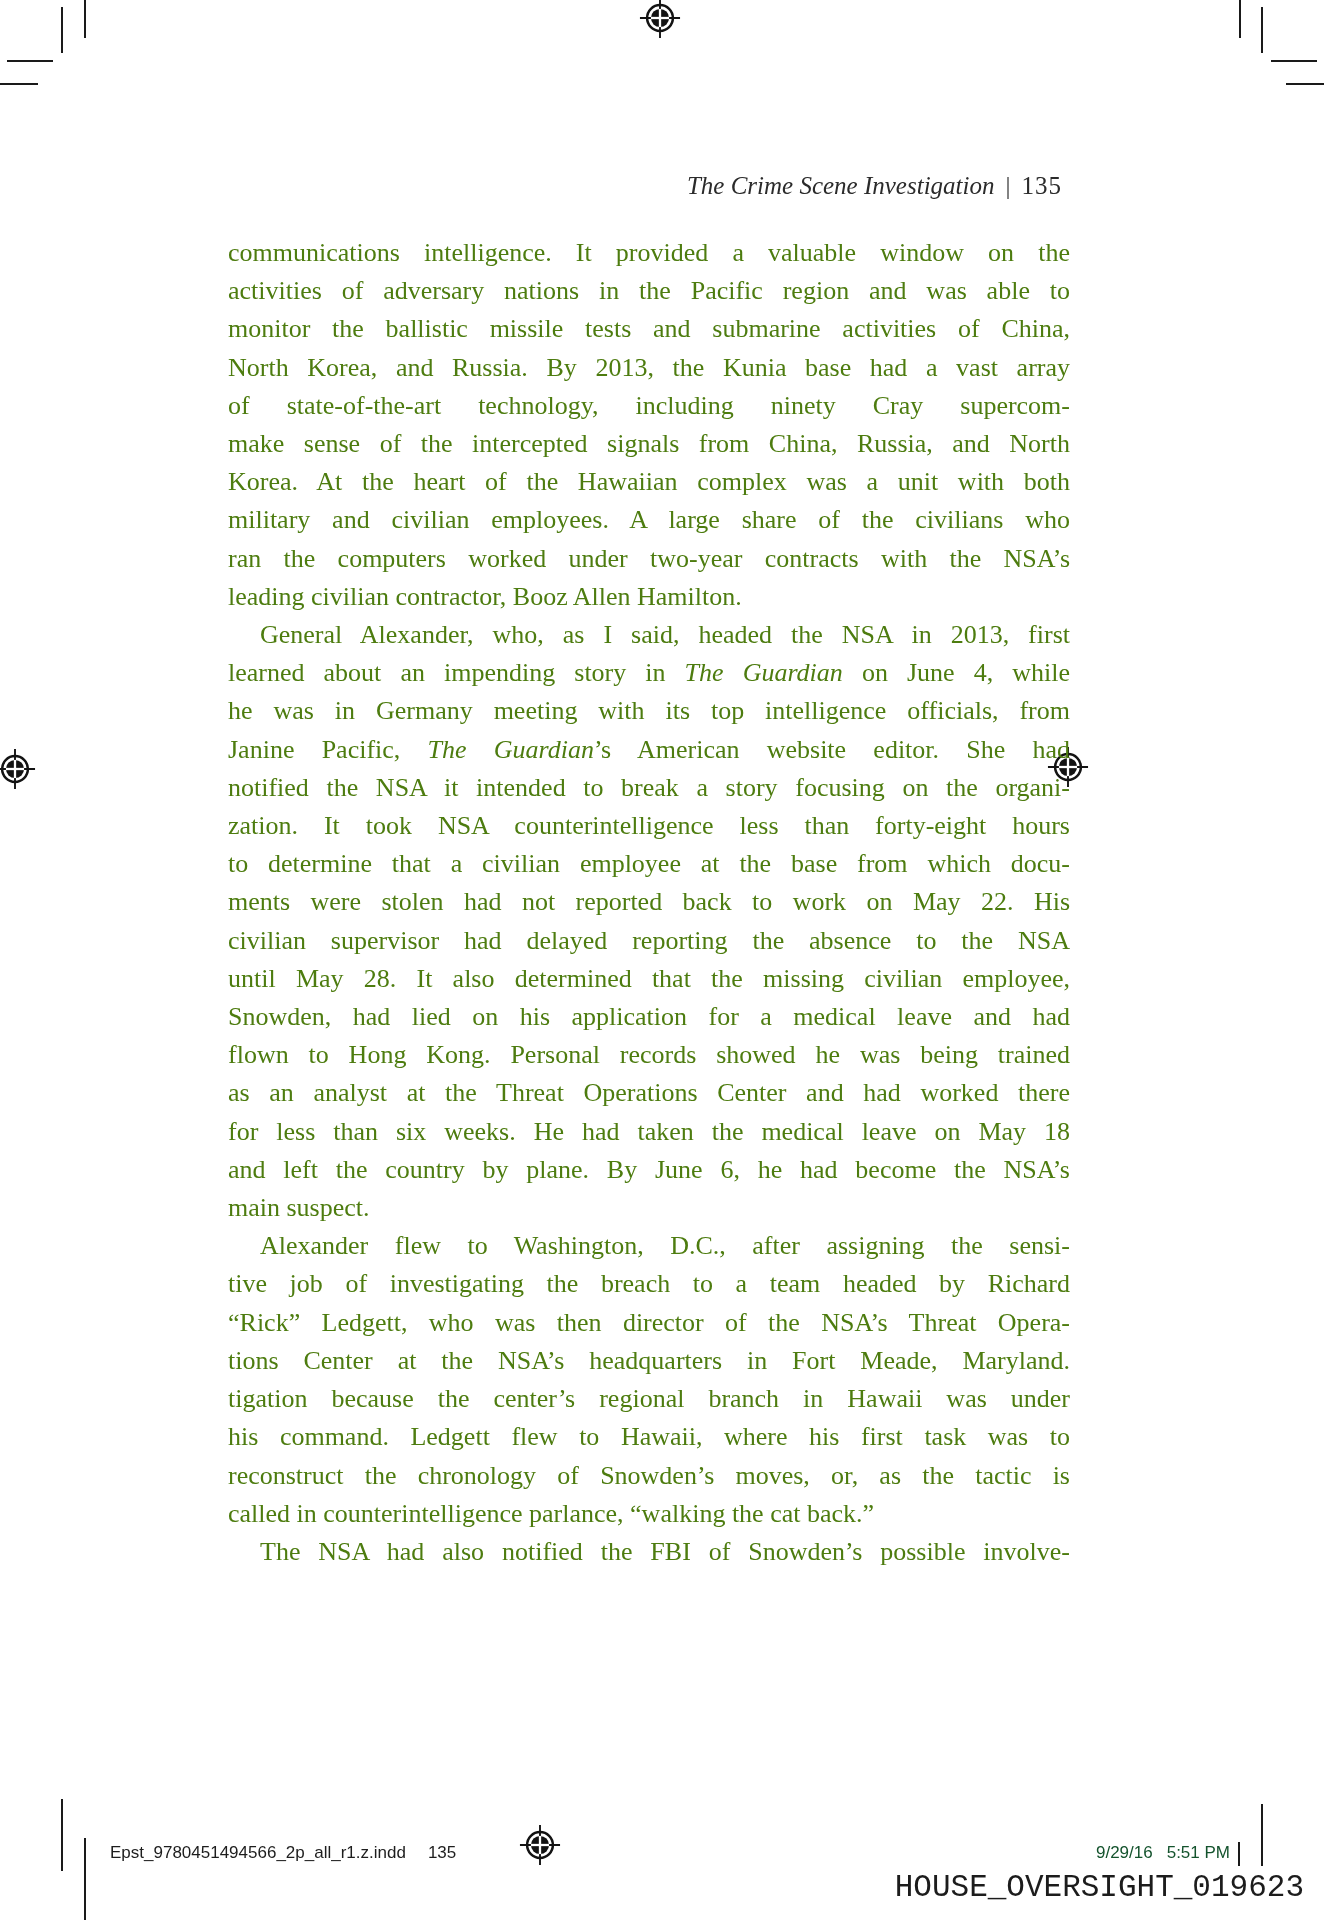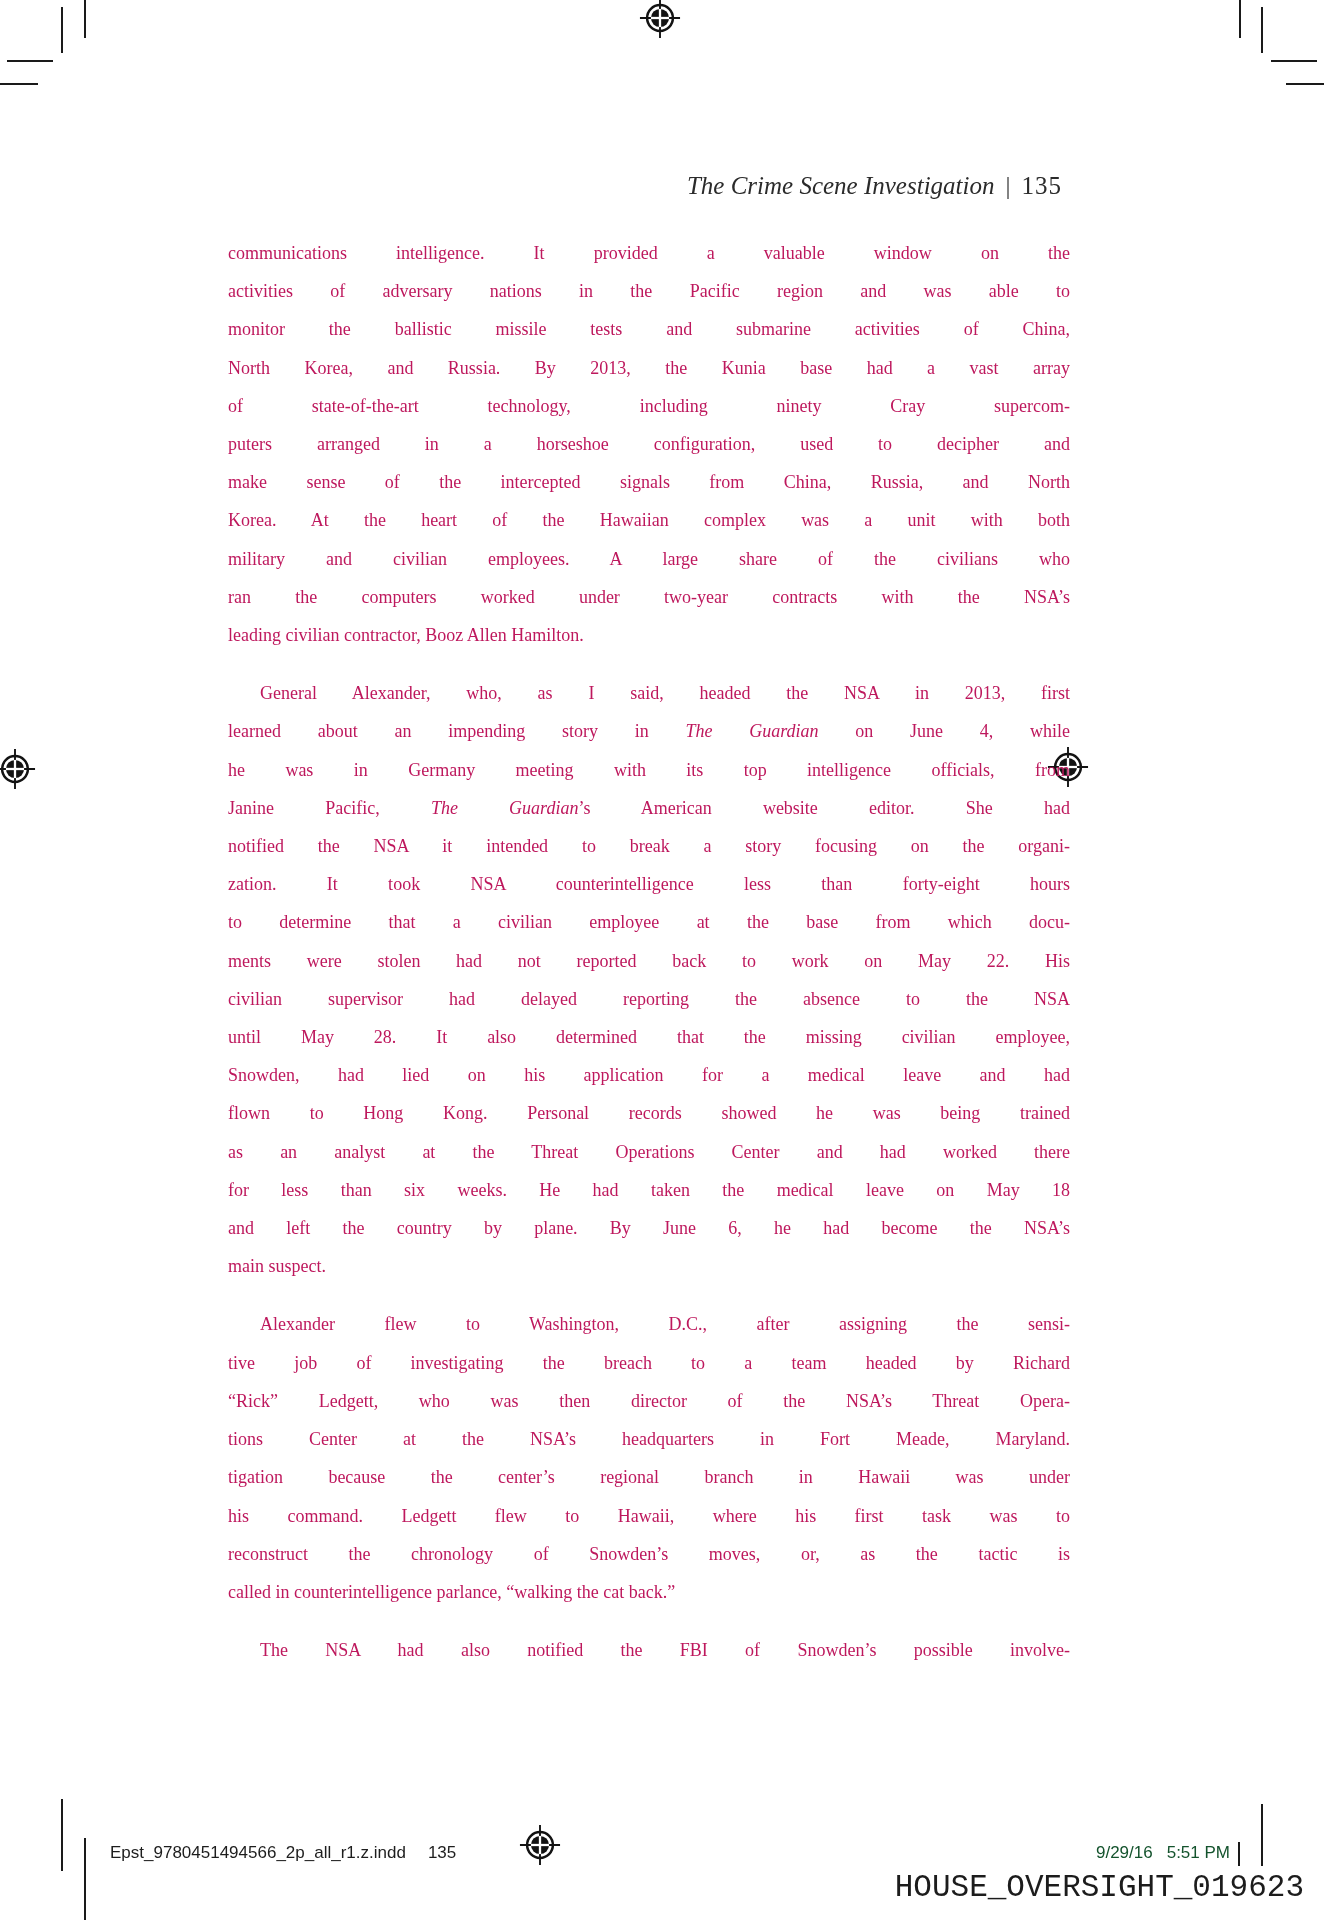--- a/index.html
+++ b/index.html
@@ -28,31 +28,31 @@
   .running-head .title { font-style: italic; }
   .running-head .sep { display: inline-block; padding: 0 11px; font-style: normal; color: #3a3a3a; }
   .running-head .folio { font-style: normal; letter-spacing: 1px; }
 
   
   .body-text {
     position: absolute;
     left: 228px;
     top: 234px;
     width: 842px;
-    font-size: 18px;
+    font-size: 26px;
     line-height: 38.2px;
-    color: #be185d;
+    color: #4d7c0f;
   }
   .line {
     text-align: justify;
     text-align-last: justify;
     white-space: normal;
   }
   .line.last { text-align-last: left; }
-  .line.first-line { text-indent: 32px; margin-top: 20px; }
+  .line.first-line { text-indent: 32px; }
   .italic { font-style: italic; }
 
   
   .footer-imprint {
     position: absolute;
     left: 110px;
     top: 1843px;
     font-family: "Liberation Sans", sans-serif;
     font-size: 17px;
     color: #1d1d1d;
@@ -165,21 +165,20 @@
     <span class="title">The Crime Scene Investigation</span><span class="sep">|</span><span class="folio">135</span>
   </div>
 
   <div class="body-text">
       <div>
         <div class="line"><span>communications intelligence. It provided a valuable window on the</span></div>
         <div class="line"><span>activities of adversary nations in the Pacific region and was able to</span></div>
         <div class="line"><span>monitor the ballistic missile tests and submarine activities of China,</span></div>
         <div class="line"><span>North Korea, and Russia. By 2013, the Kunia base had a vast array</span></div>
         <div class="line"><span>of state-of-the-art technology, including ninety Cray supercom-</span></div>
-        <div class="line"><span>puters arranged in a horseshoe configuration, used to decipher and</span></div>
         <div class="line"><span>make sense of the intercepted signals from China, Russia, and North</span></div>
         <div class="line"><span>Korea. At the heart of the Hawaiian complex was a unit with both</span></div>
         <div class="line"><span>military and civilian employees. A large share of the civilians who</span></div>
         <div class="line"><span>ran the computers worked under two-year contracts with the NSA’s</span></div>
         <div class="line last"><span>leading civilian contractor, Booz Allen Hamilton.</span></div>
       </div>
       <div>
         <div class="line first-line"><span>General Alexander, who, as I said, headed the NSA in 2013, first</span></div>
         <div class="line"><span>learned about an impending story in </span><span class="italic">The Guardian</span><span> on June 4, while</span></div>
         <div class="line"><span>he was in Germany meeting with its top intelligence officials, from</span></div>

